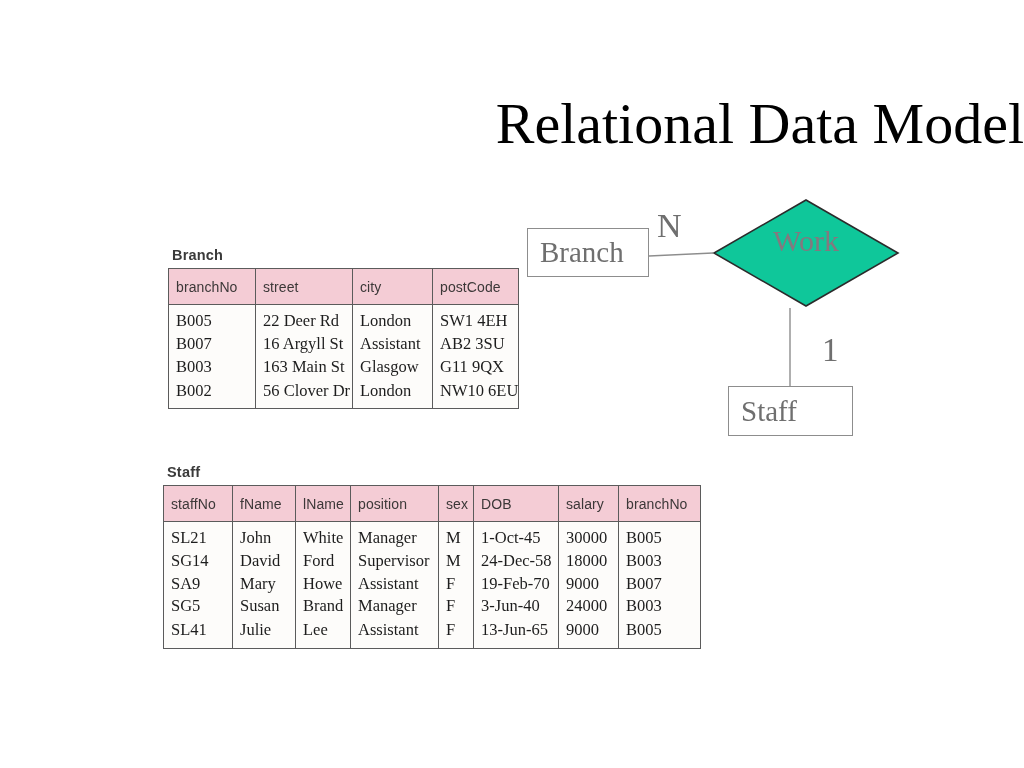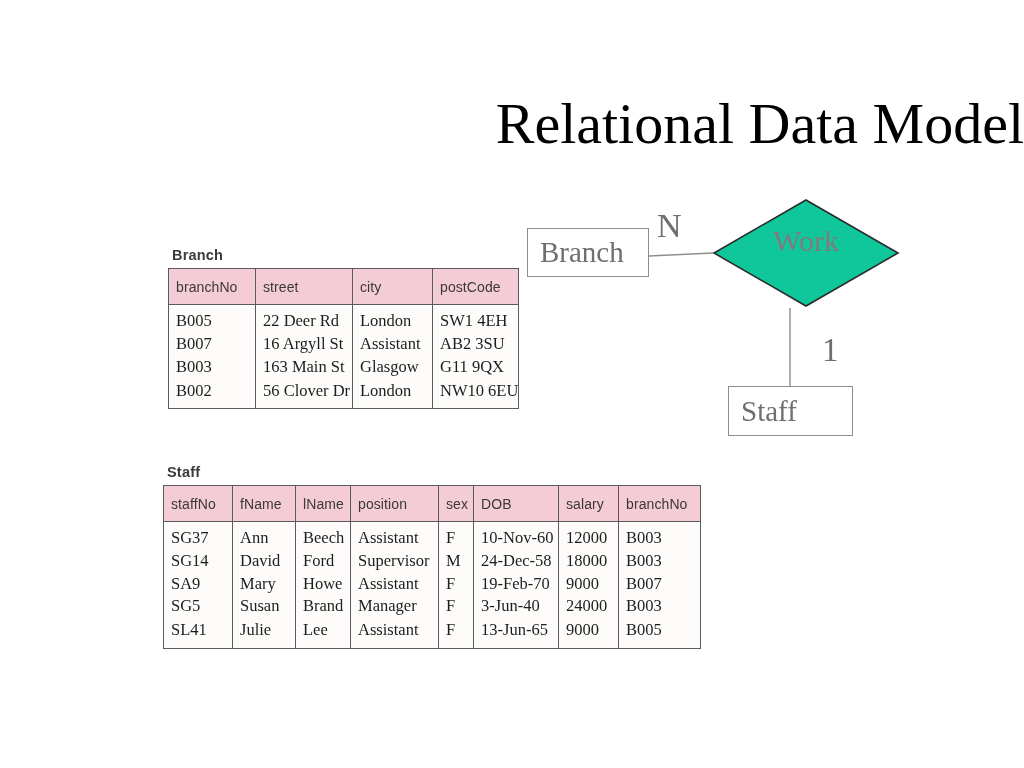--- a/index.html
+++ b/index.html
@@ -255,28 +255,28 @@
         <th>lName</th>
         <th>position</th>
         <th>sex</th>
         <th>DOB</th>
         <th>salary</th>
         <th>branchNo</th>
       </tr>
     </thead>
     <tbody>
       <tr>
-        <td>SG37</td>
-        <td>Ann</td>
-        <td>Beech</td>
-        <td>Assistant</td>
-        <td>F</td>
-        <td>10-Nov-60</td>
-        <td class="num-right">12000</td>
-        <td>B003</td>
+        <td>SL21</td>
+        <td>John</td>
+        <td>White</td>
+        <td>Manager</td>
+        <td>M</td>
+        <td>1-Oct-45</td>
+        <td class="num-right">30000</td>
+        <td>B005</td>
       </tr>
       <tr>
         <td>SG14</td>
         <td>David</td>
         <td>Ford</td>
         <td>Supervisor</td>
         <td>M</td>
         <td>24-Dec-58</td>
         <td class="num-right">18000</td>
         <td>B003</td>

